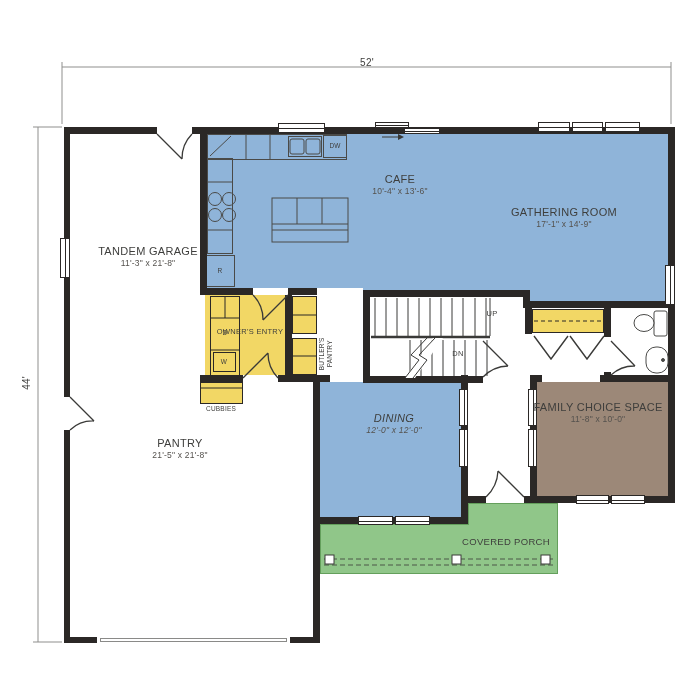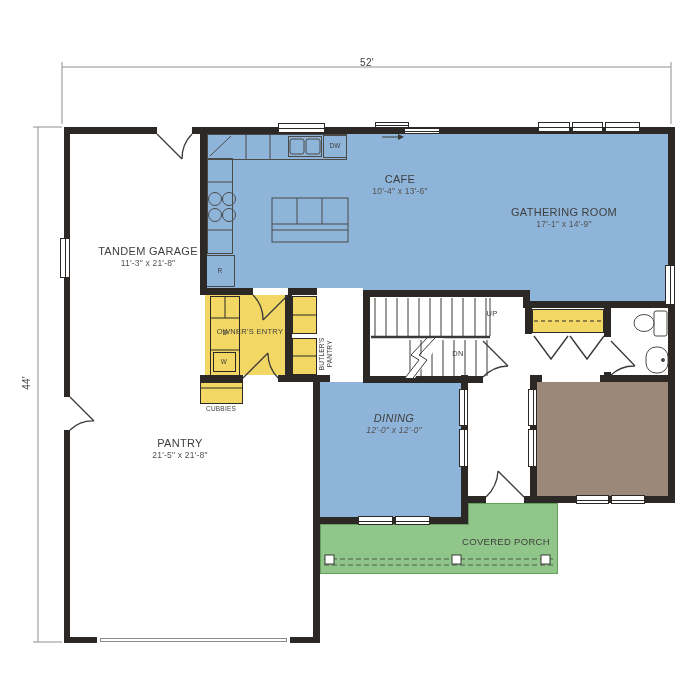--- a/index.html
+++ b/index.html
@@ -195,20 +195,24 @@
   <div class="label small" style="left:212px;top:327px;width:76px;white-space:normal;line-height:1.25;">OWNER'S ENTRY</div>
   <div class="label tiny" style="left:300px;top:346px;width:52px;white-space:normal;line-height:1.2;transform:rotate(-90deg);">BUTLER'S PANTRY</div>
   <div class="label" style="left:334px;top:412px;width:120px;font-style:italic;">
     <div class="room-name">DINING</div>
     <div class="room-dim">12'-0" x 12'-0"</div>
   </div>
   <div class="label" style="left:110px;top:437px;width:140px;">
     <div class="room-name">PANTRY</div>
     <div class="room-dim">21'-5" x 21'-8"</div>
   </div>
+  <div class="label" style="left:518px;top:401px;width:160px;">
+    <div class="room-name">FAMILY CHOICE SPACE</div>
+    <div class="room-dim">11'-8" x 10'-0"</div>
+  </div>
   <div class="label" style="left:446px;top:536px;width:120px;font-size:9.5px;">COVERED PORCH</div>
   <div class="label tiny" style="left:191px;top:405px;width:60px;">CUBBIES</div>
 
   <div class="label small" style="left:482px;top:310px;width:20px;">UP</div>
   <div class="label small" style="left:448px;top:350px;width:20px;">DN</div>
   <div class="label tiny" style="left:324px;top:142px;width:22px;">DW</div>
   <div class="label tiny" style="left:210px;top:267px;width:20px;">R</div>
   <div class="label tiny" style="left:215px;top:329px;width:20px;">D</div>
   <div class="label tiny" style="left:214px;top:358px;width:20px;">W</div>
 

